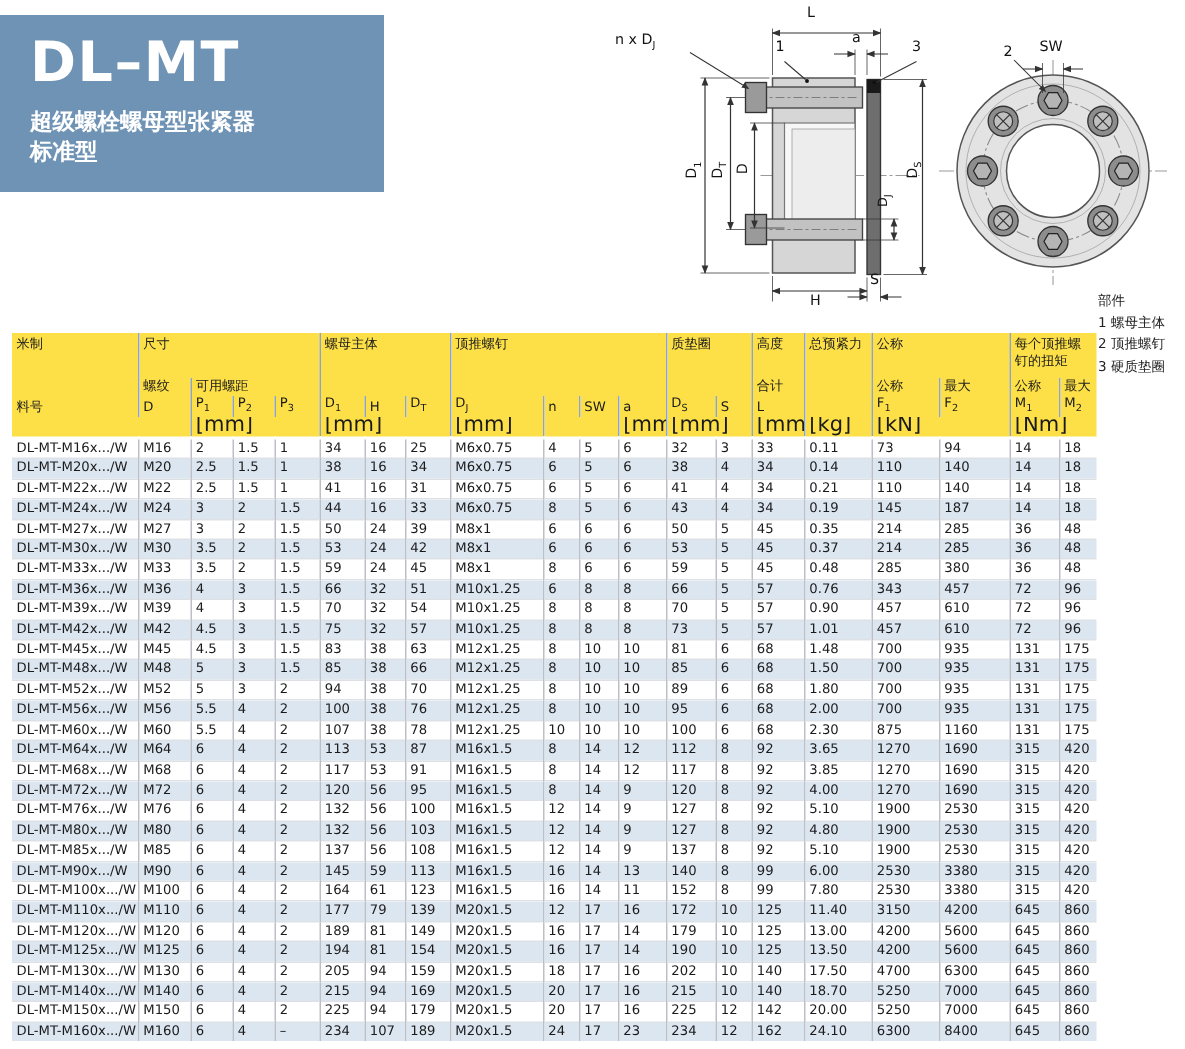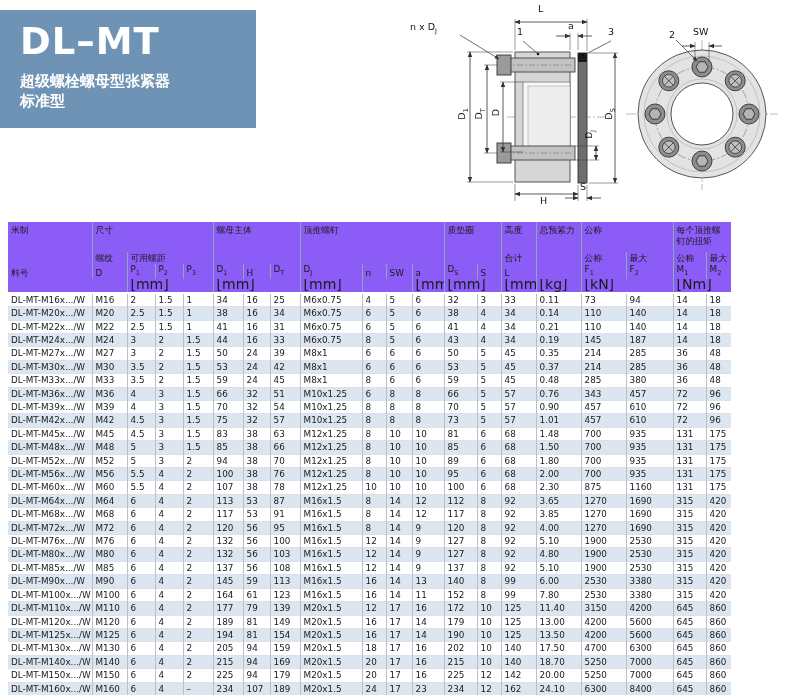--- a/index.html
+++ b/index.html
@@ -16,21 +16,21 @@
   
   .drawings{position:absolute;left:400px;top:0;width:390px;height:225px;}
   .drawings svg{position:absolute;}
   .dim-label{position:absolute;font-size:9.5px;color:#111;white-space:nowrap;}
   .rot{transform:rotate(-90deg);transform-origin:center center;}
   .parts-list{position:absolute;left:332px;top:194px;font-size:9px;line-height:14.5px;color:#222;}
   .parts-list .pt{margin-bottom:0;}
   
   .data-table{position:absolute;left:8px;top:222px;border-collapse:collapse;table-layout:fixed;width:715px;}
   .data-table th,.data-table td{font-weight:normal;text-align:left;padding:0 2px 0 3px;overflow:hidden;white-space:nowrap;}
-  .data-table thead th{background:#8b5cf6;font-size:8.8px;vertical-align:bottom;border-left:1px solid #91a5ba;white-space:normal;line-height:11px;}
+  .data-table thead th{background:#fde047;font-size:8.8px;vertical-align:bottom;border-left:1px solid #91a5ba;white-space:normal;line-height:11px;}
   .data-table thead tr th:first-child{border-left:none;}
   .data-table tr.hr0 th{vertical-align:top;height:27px;padding-top:3px;}
   .data-table tr.hr1 th{height:12px;}
   .data-table tr.hr2 th{height:14px;}
   .data-table tr.hr3 th{height:13px;vertical-align:top;font-size:14px;}
   .data-table thead{border-bottom:2px solid #fff;}
   .data-table td{font-size:8.8px;line-height:12.4px;height:12.4px;border-top:1px solid #dde1e6;border-left:1px solid #bcc0c6;}
   .data-table td:first-child{border-left:none;}
   .data-table tbody tr.alt td{background:#dce6f1;}
   .data-table sub,.dim-label sub{font-size:6.5px;}
@@ -162,20 +162,26 @@
   <div class="dim-label rot" style="left:57px;top:107px;">D<sub>1</sub></div>
   <div class="dim-label rot" style="left:74px;top:107px;">D<sub>T</sub></div>
   <div class="dim-label rot" style="left:92px;top:107px;">D</div>
   <div class="dim-label rot" style="left:204px;top:107px;">D<sub>S</sub></div>
   <div class="dim-label rot" style="left:186px;top:128px;font-size:8.5px;">D<sub>J</sub></div>
   <div class="dim-label" style="left:140px;top:195px;">H</div>
   <div class="dim-label" style="left:180px;top:181px;">S</div>
   <div class="dim-label" style="left:269px;top:29px;">2</div>
   <div class="dim-label" style="left:293px;top:26px;">SW</div>
 
+  <div class="parts-list">
+    <div class="pt">部件</div>
+    <div>1 螺母主体</div>
+    <div>2 顶推螺钉</div>
+    <div>3 硬质垫圈</div>
+  </div>
 </div>
 
 <table class="data-table">
   <colgroup>
     <col style="width:84px">
       <col style="width:35px">
       <col style="width:28px">
       <col style="width:28px">
       <col style="width:30px">
     <col style="width:30px">

